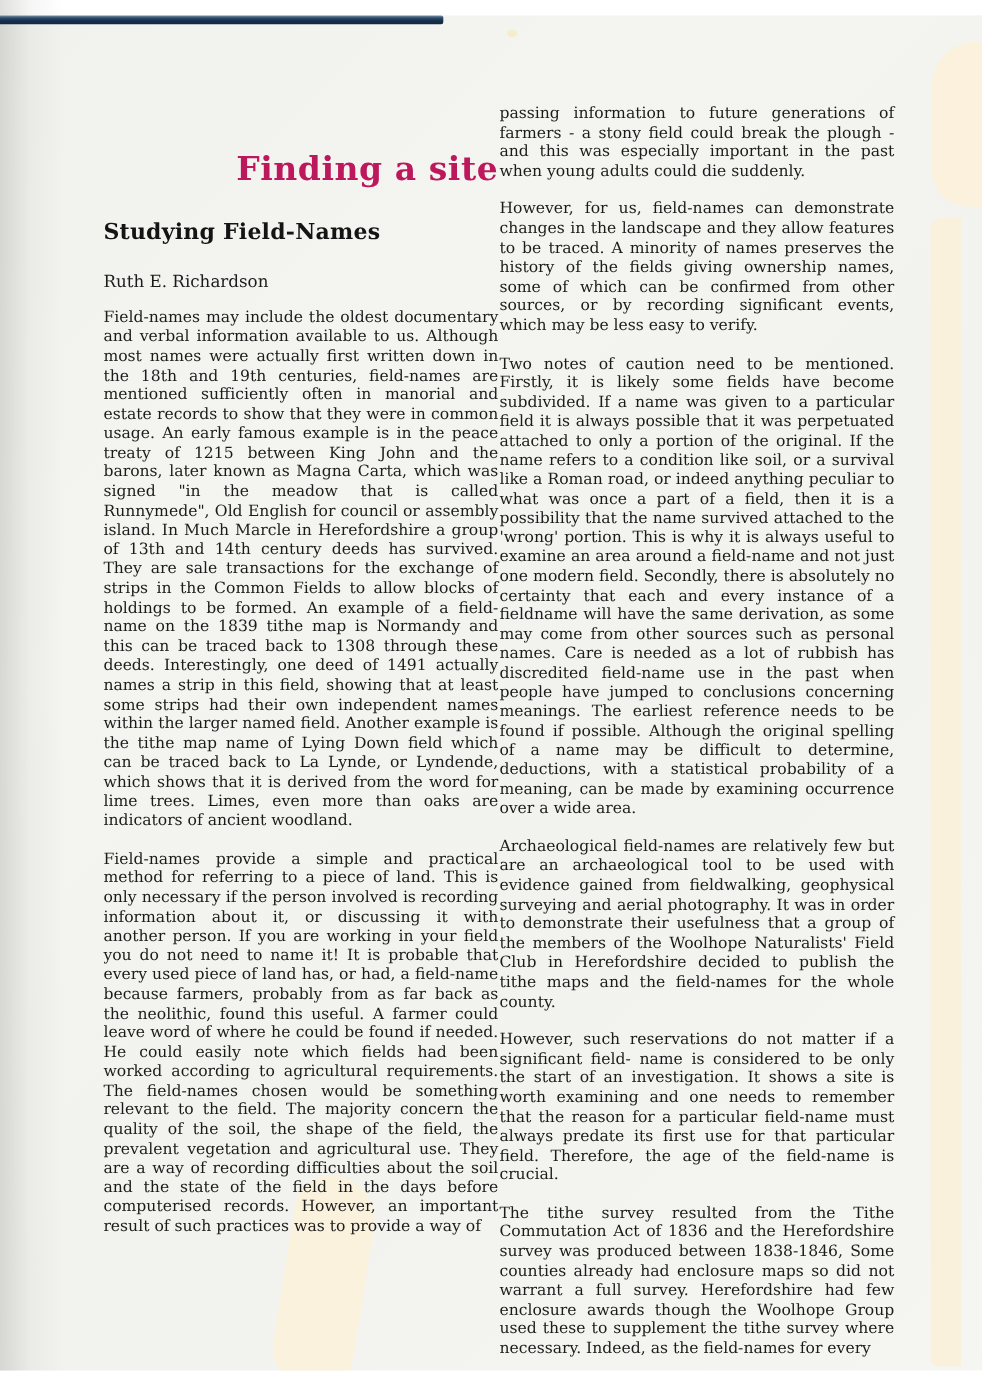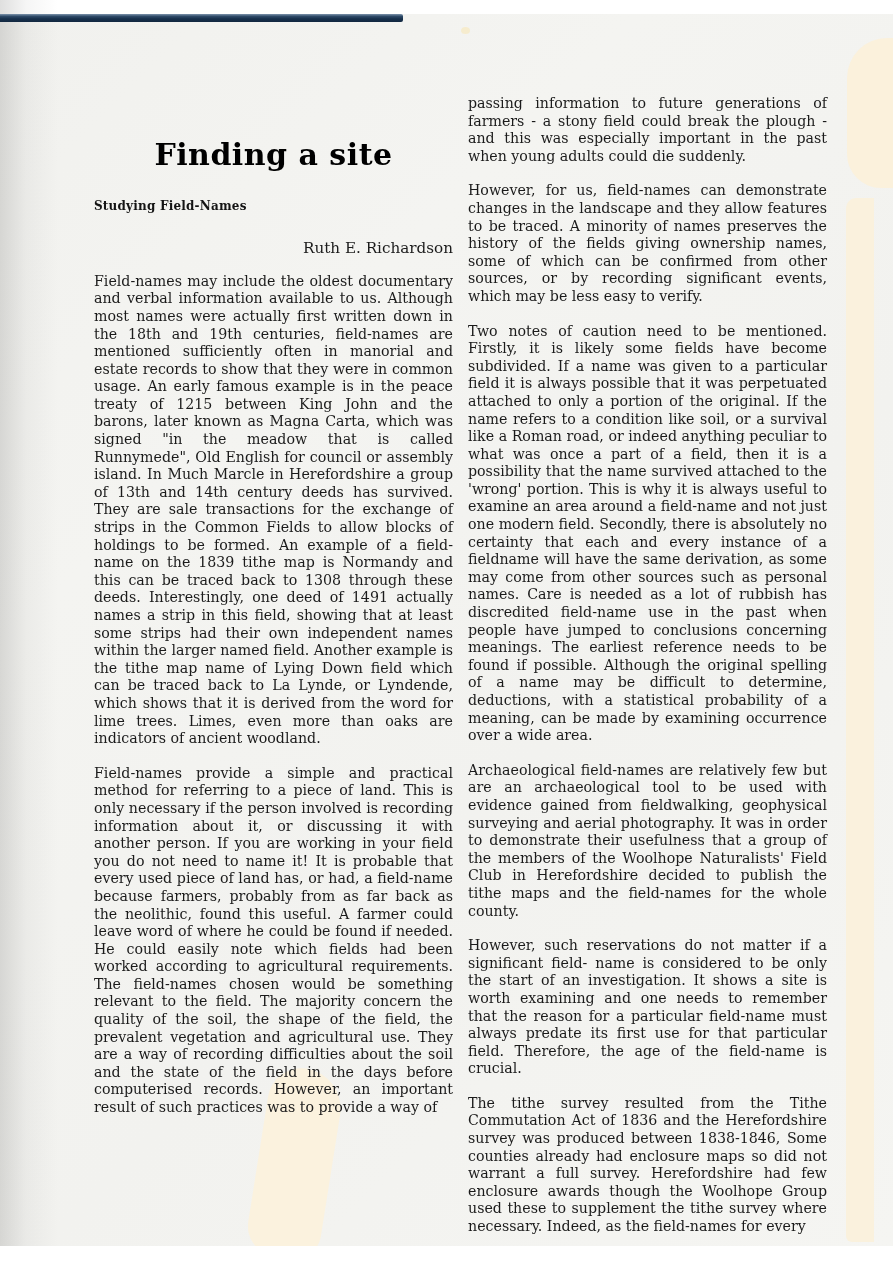--- a/index.html
+++ b/index.html
@@ -71,47 +71,47 @@
   .column {
     position: absolute;
     top: 95px;
     width: 359px;
     color: #1b1b1b;
     font-size: 14.2px;
     line-height: 17.6px;
     text-align: justify;
   }
   .column-left  { left: 94px; }
-  .column-right { left: 468px; }
+  .column-right { left: 454px; }
   .column p { margin: 0 0 17px 0; }
 
   .doc-title {
     margin: 45px 0 0 0;
     font-size: 30px;
     font-weight: 700;
     letter-spacing: 0.5px;
     line-height: 1;
-    color: #000000;
-    text-align: center;
+    color: #be185d;
+    text-align: right;
   }
   .doc-subtitle {
     margin: 30px 0 0 0;
-    font-size: 12px;
+    font-size: 20px;
     font-weight: 700;
     letter-spacing: 0.2px;
     line-height: 1;
     color: #141414;
     text-align: left;
   }
   .doc-author {
     margin: 28px 0 16px 0;
     font-size: 15.2px;
     line-height: 1.1;
     color: #1b1b1b;
-    text-align: right;
+    text-align: left;
   }
 </style>
 </head>
 <body>
 
 <div class="scan-canvas">
 
   <div class="paper"></div>
   <div class="left-shadow"></div>
   <div class="top-bar"></div>

